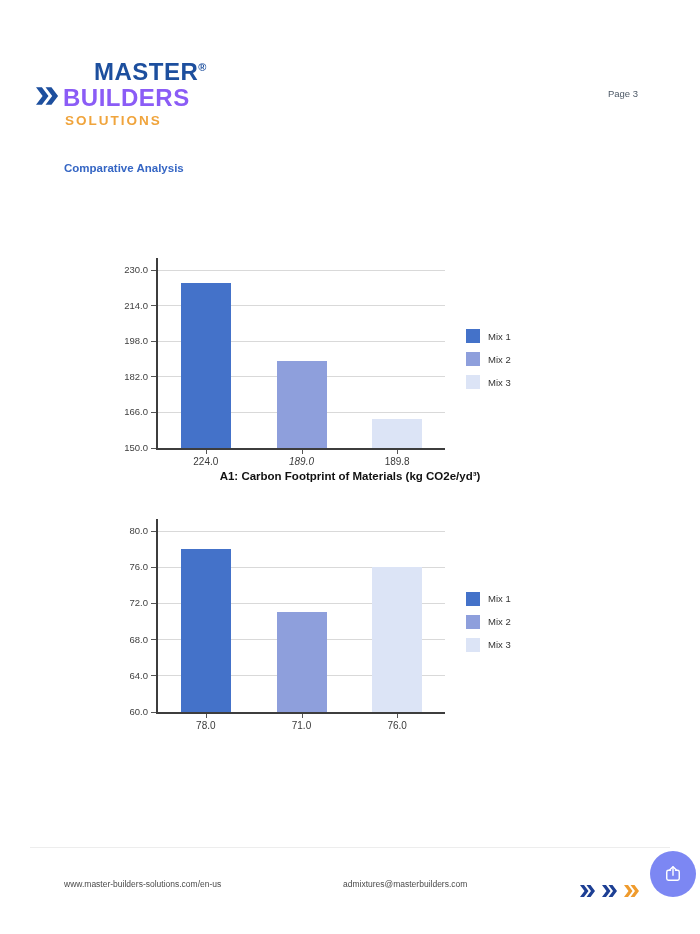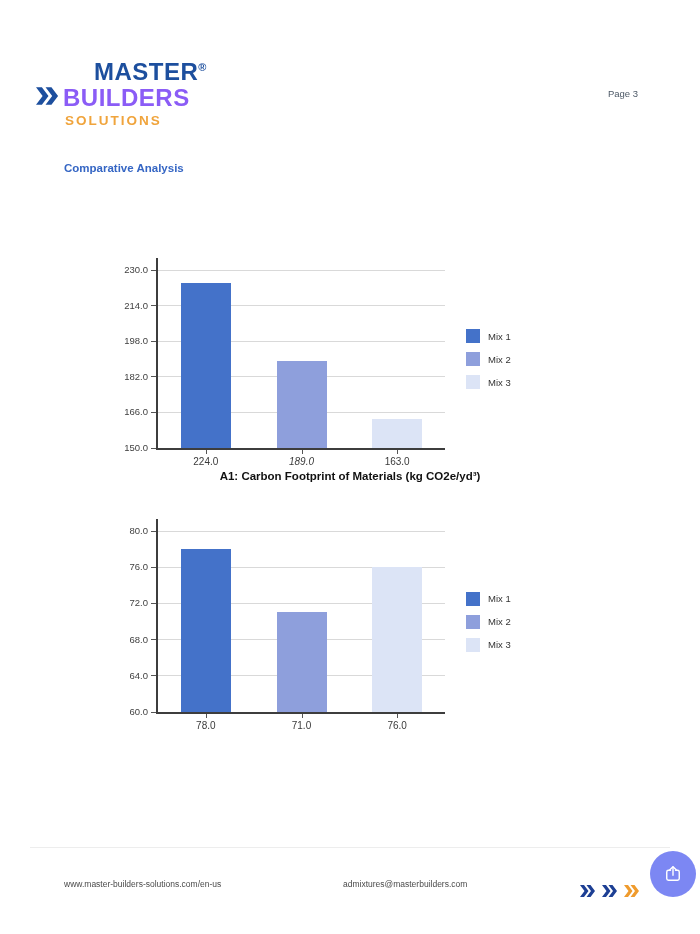--- a/index.html
+++ b/index.html
@@ -86,21 +86,21 @@
       <div class="axis-y" style="left: 56px; top: 0px; height: 192px;"></div>
       <div class="axis-x" style="left: 56px; top: 190px; width: 289px;"></div>
       <div class="bar" style="left: 80.8333px; top: 25.35px; height: 164.65px; background: rgb(68, 114, 201);"></div>
       <div class="xtick-mark" style="left: 105.833px; top: 192px;"></div>
       <div class="xtick-label" style="left: 58px; top: 198px; width: 95.6667px;">224.0</div>
       <div class="bar" style="left: 176.5px; top: 103.225px; height: 86.775px; background: rgb(142, 159, 220);"></div>
       <div class="xtick-mark" style="left: 201.5px; top: 192px;"></div>
       <div class="xtick-label" style="left: 153.667px; top: 198px; width: 95.6667px; font-style: italic;">189.0</div>
       <div class="bar" style="left: 272.167px; top: 161.075px; height: 28.925px; background: rgb(220, 228, 246);"></div>
       <div class="xtick-mark" style="left: 297.167px; top: 192px;"></div>
-      <div class="xtick-label" style="left: 249.333px; top: 198px; width: 95.6667px;">163.0</div>
+      <div class="xtick-label" style="left: 249.333px; top: 198px; width: 95.6667px;">189.8</div>
       <div class="legend" style="left: 366px; top: 71px;">
         <div class="legend-row">
           <span class="legend-swatch" style="background: rgb(68, 114, 201);"></span>
           <span class="legend-label">Mix 1</span>
         </div>
         <div class="legend-row">
           <span class="legend-swatch" style="background: rgb(142, 159, 220);"></span>
           <span class="legend-label">Mix 2</span>
         </div>
         <div class="legend-row">

